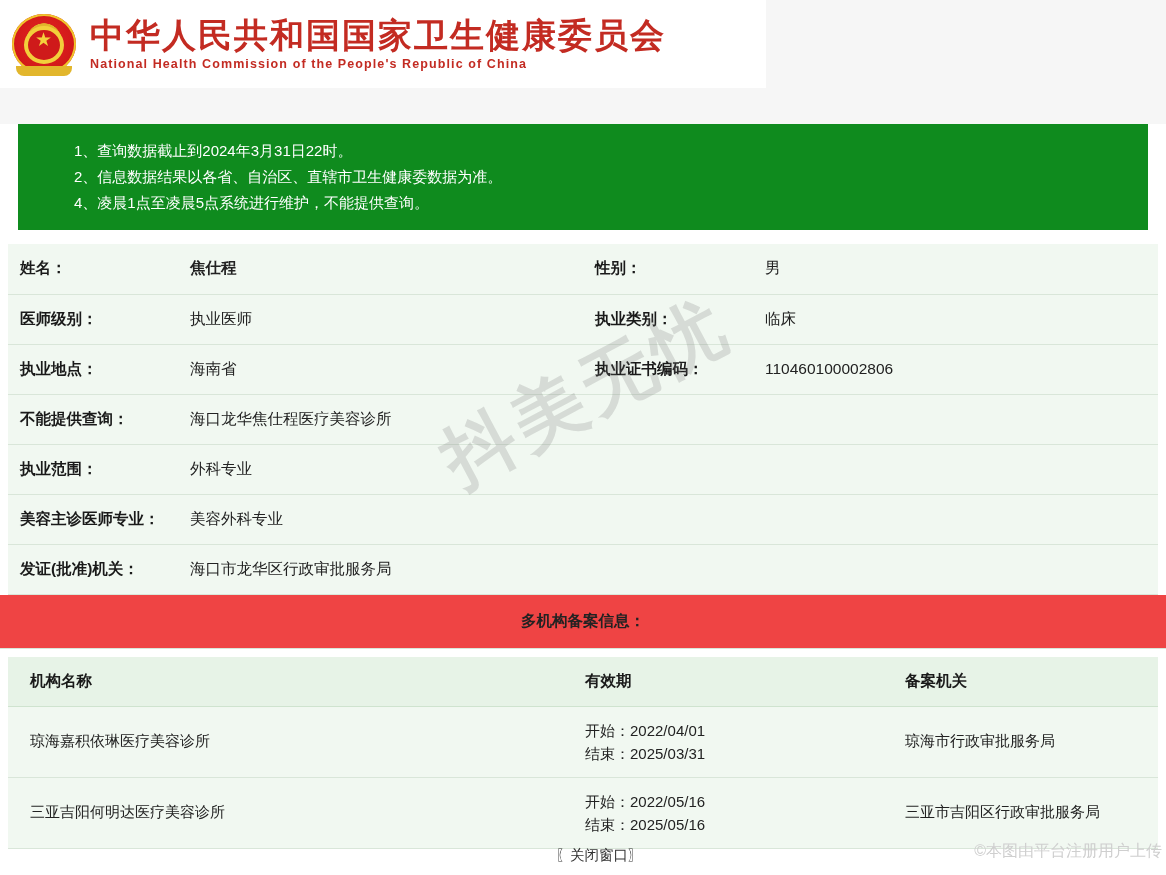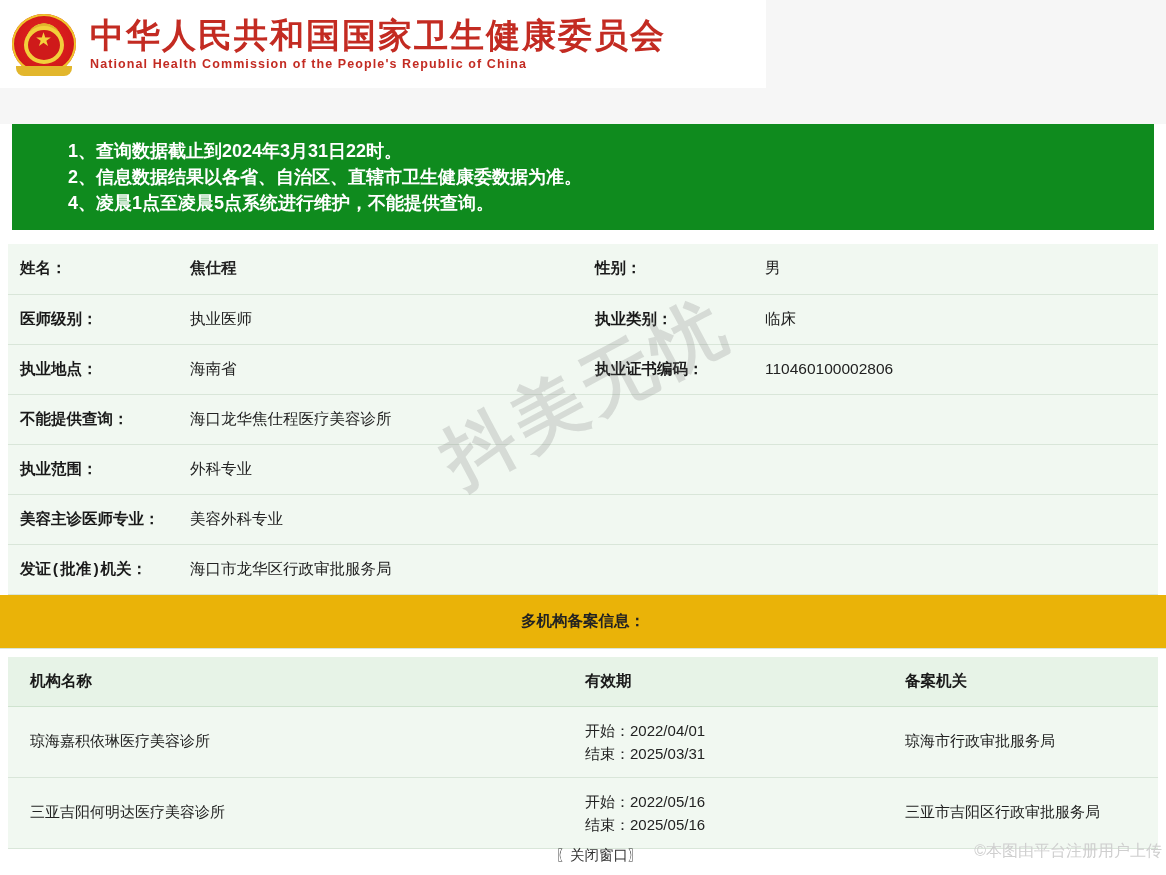--- a/index.html
+++ b/index.html
@@ -82,57 +82,57 @@
     letter-spacing: 1.1px;
     line-height: 18px;
     white-space: nowrap;
   }
 
   .header-gap { height: 36px; background: #f6f6f6; width: 1166px; }
   .top-white { position: absolute; left: 766px; top: 0; width: 400px; height: 88px; background: #f6f6f6; }
 
   
   .notice {
-    margin: 0 12px;
+    margin: 0 18px;
     background: #0f8b1e;
     color: #ffffff;
     padding: 14px 0 14px 56px;
-    font-size: 18px;
+    font-size: 15px;
     line-height: 26px;
-    font-weight: 700;
+    font-weight: 400;
   }
   .notice div { white-space: nowrap; }
 
   
   .info-table {
     margin: 14px 8px 0 8px;
     width: 1150px;
     border-collapse: collapse;
     table-layout: fixed;
   }
   .info-table tr { border-bottom: 1px solid #d9e6d9; }
   .info-table td {
     padding: 14px 10px 14px 12px;
     font-size: 15.5px;
     vertical-align: middle;
     background: #f1f8f1;
     height: 47px;
   }
-  .info-table td.label { font-weight: 700; color: #1a1a1a; width: 170px; font-family: Liberation Mono, monospace; }
+  .info-table td.label { font-weight: 700; color: #1a1a1a; width: 170px; }
   .info-table td.value { color: #222; }
   .info-table td.label2 { font-weight: 700; color: #1a1a1a; width: 170px; }
   .row-name td { height: 50px; }
   .name-strong { font-weight: 700; font-size: 16px; }
 
   .section-title {
     text-align: center;
     font-weight: 700;
     font-size: 15.5px;
     padding: 16px 0 16px 0;
-    background: #eab308;
+    background: #ef4444;
     border-bottom: 1px solid #d9e6d9;
   }
 
   
   .org-table {
     margin: 8px 8px 0 8px;
     width: 1150px;
     border-collapse: collapse;
     table-layout: fixed;
   }

